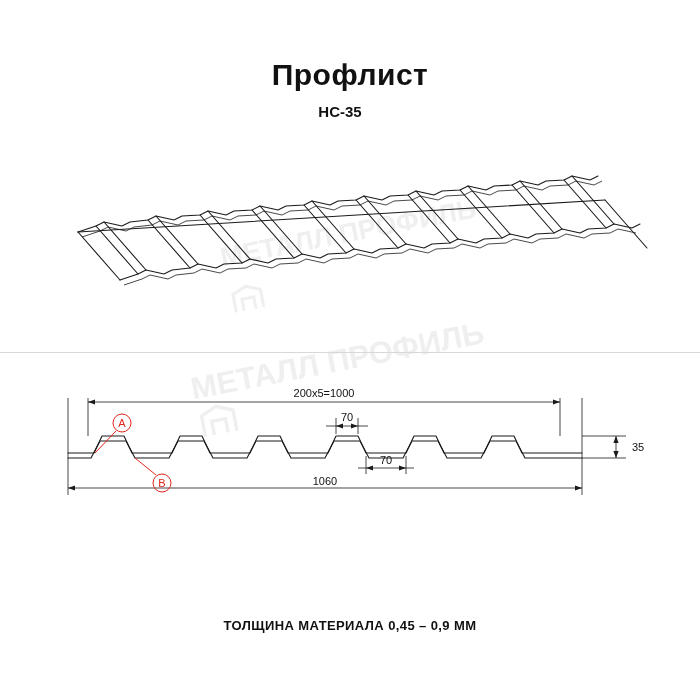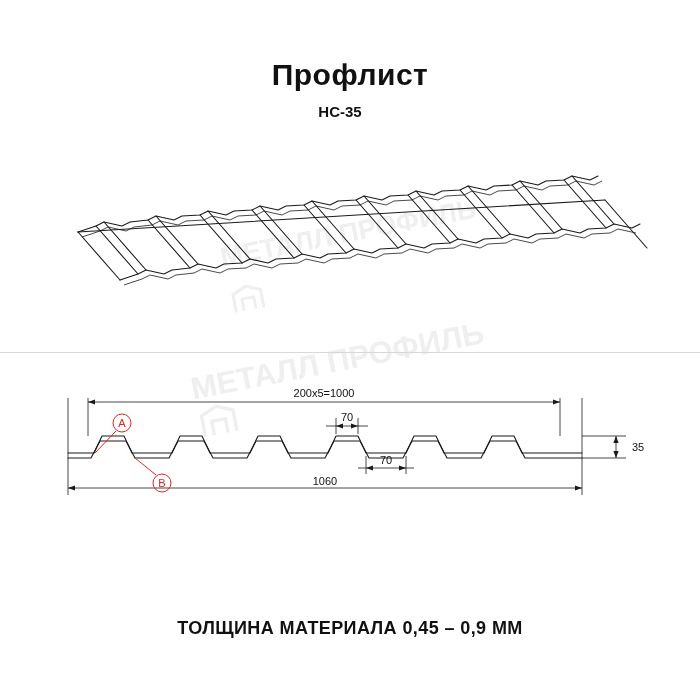--- a/index.html
+++ b/index.html
@@ -62,21 +62,21 @@
     width: 700px;
     height: 1px;
     background: #d8d8d8;
   }
   .footnote {
     position: absolute;
     top: 618px;
     left: 0;
     width: 700px;
     text-align: center;
-    font-size: 18px;
+    font-size: 13px;
     font-weight: bold;
     letter-spacing: 0.4px;
     color: #111111;
   }
   
   .wm {
     position: absolute;
     pointer-events: none;
     color: #efefef;
     font-weight: bold;

